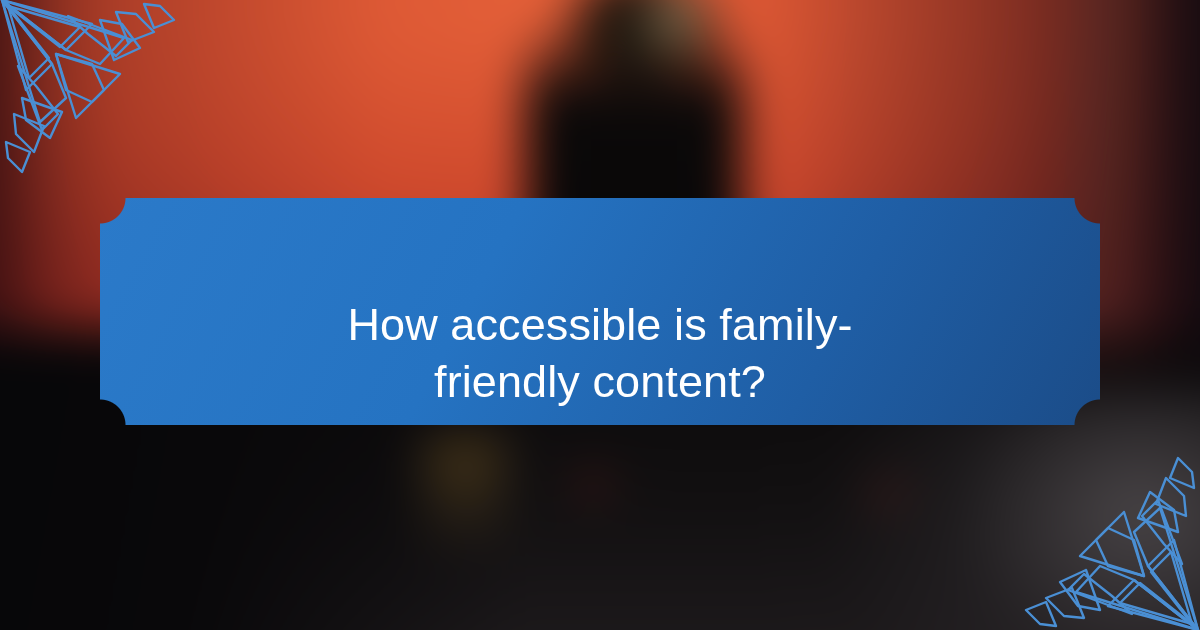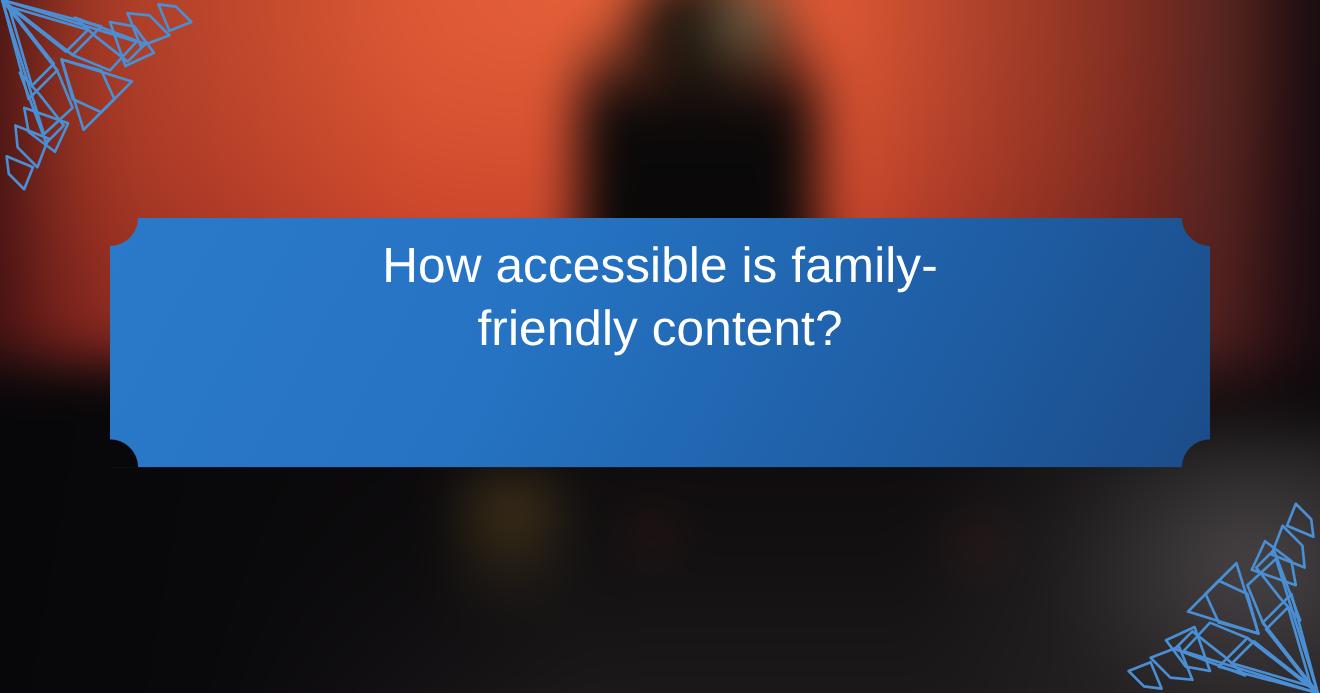--- a/index.html
+++ b/index.html
@@ -123,21 +123,21 @@
   .corner-br { right: -4px; bottom: -6px; transform: rotate(180deg); }
 
   
   .headline-card {
     position: absolute;
     left: 100px;
     top: 198px;
     width: 1000px;
     height: 227px;
     display: flex;
-    align-items: flex-start;
+    align-items: flex-end;
     justify-content: center;
     box-sizing: border-box;
     padding: 14px 70px;
     background: linear-gradient(118deg, #2b7ac9 0%, #2573c2 38%, #1f5ea5 72%, #1b4c88 100%);
     -webkit-mask-image:
       radial-gradient(circle 26px at 0 0,    transparent 0 25px, #000 26px),
       radial-gradient(circle 26px at 100% 0, transparent 0 25px, #000 26px),
       radial-gradient(circle 26px at 0 100%, transparent 0 25px, #000 26px),
       radial-gradient(circle 26px at 100% 100%, transparent 0 25px, #000 26px);
     -webkit-mask-composite: source-in;

